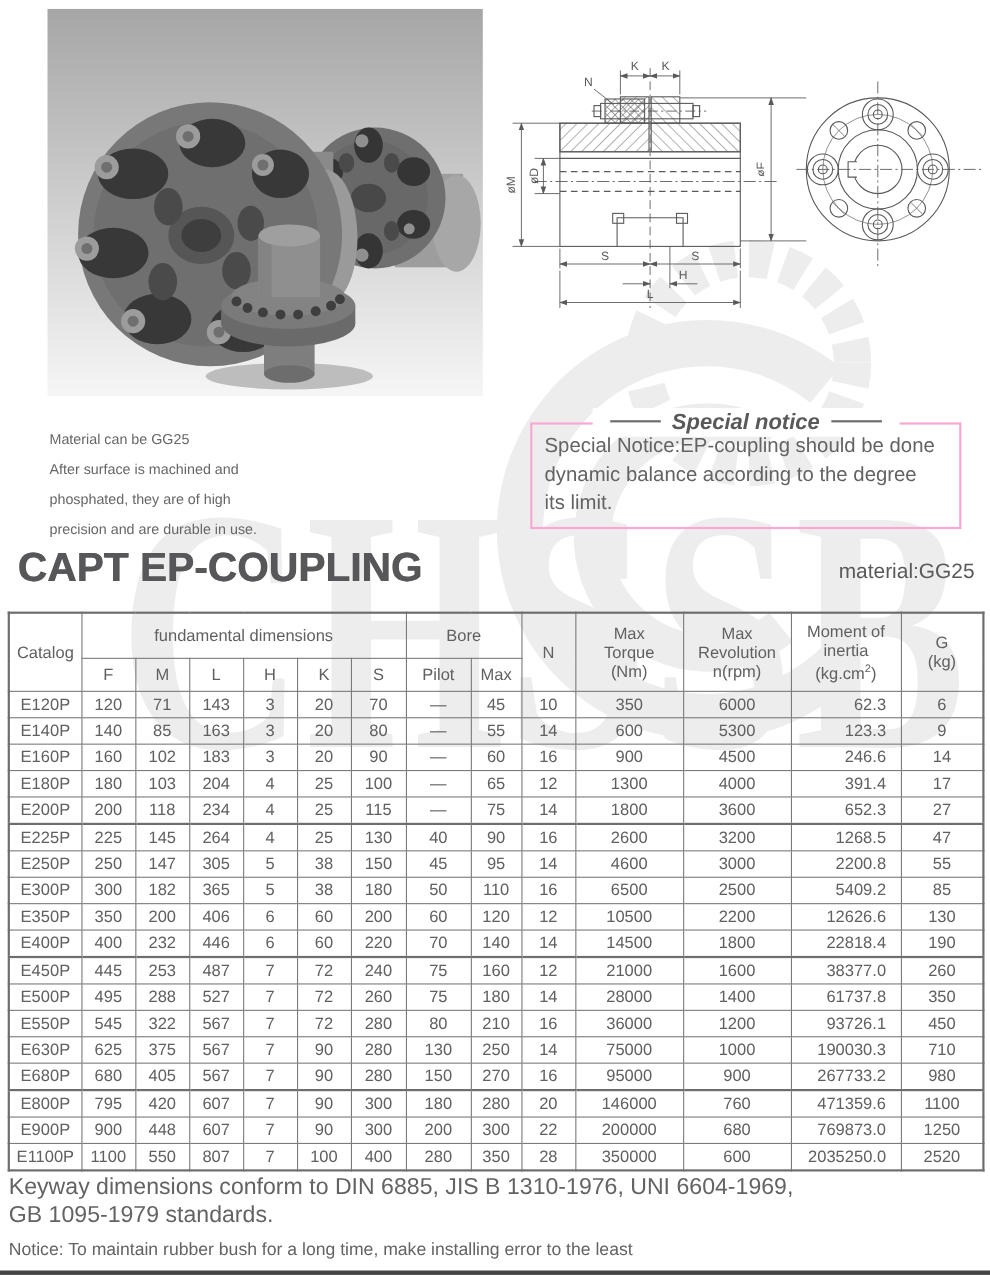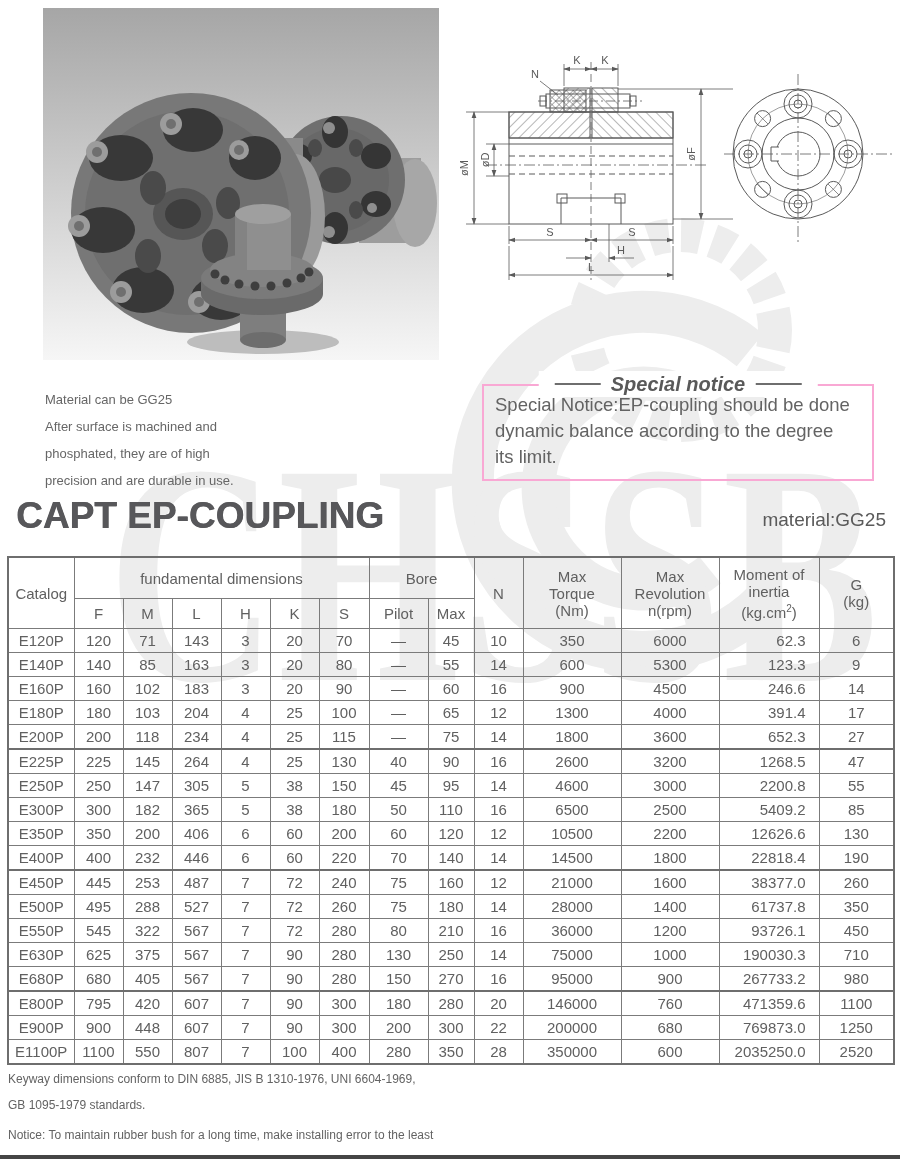--- a/index.html
+++ b/index.html
@@ -27,22 +27,22 @@
         table-layout:fixed;border:2px solid #6e6e6e;background:transparent;}
   table.spec th,table.spec td{border:1px solid #7b7b7b;font-weight:normal;font-size:15px;
         color:#606060;text-align:center;padding:0;white-space:nowrap;overflow:hidden;}
   table.spec thead tr.hr1 th{height:40px;margin-top:32px;}
   table.spec thead tr.hr2 th{height:29px;}
   table.spec thead th .hline{line-height:17px;}
   table.spec tbody td{height:23px;}
   table.spec td.num-right{text-align:right;padding-right:13px;}
   table.spec tr.group-start td{border-top:2px solid #6e6e6e;}
   table.spec sup{font-size:10px;}
-  .footer-keyway{position:absolute;left:8px;top:1066px;font-size:12px;line-height:26px;color:#636363;}
-  .footer-notice{position:absolute;left:8px;top:1128px;font-size:12px;color:#636363;}
+  .footer-keyway{position:absolute;left:8px;top:1066px;font-size:21px;line-height:26px;color:#636363;}
+  .footer-notice{position:absolute;left:8px;top:1128px;font-size:16px;color:#636363;}
   .bottom-bar{position:absolute;left:0;top:1155px;width:900px;height:4px;background:#454545;}
 </style>
 </head>
 <body>
 
 <div class="page">
 
   <div class="layer-watermark">
     <svg style="position:absolute;left:370px;top:180px;" width="470" height="600" viewBox="0 0 470 600">
       <circle cx="310" cy="150" r="95" fill="none" stroke="#ededed" stroke-width="34" stroke-dasharray="20 12"></circle>

